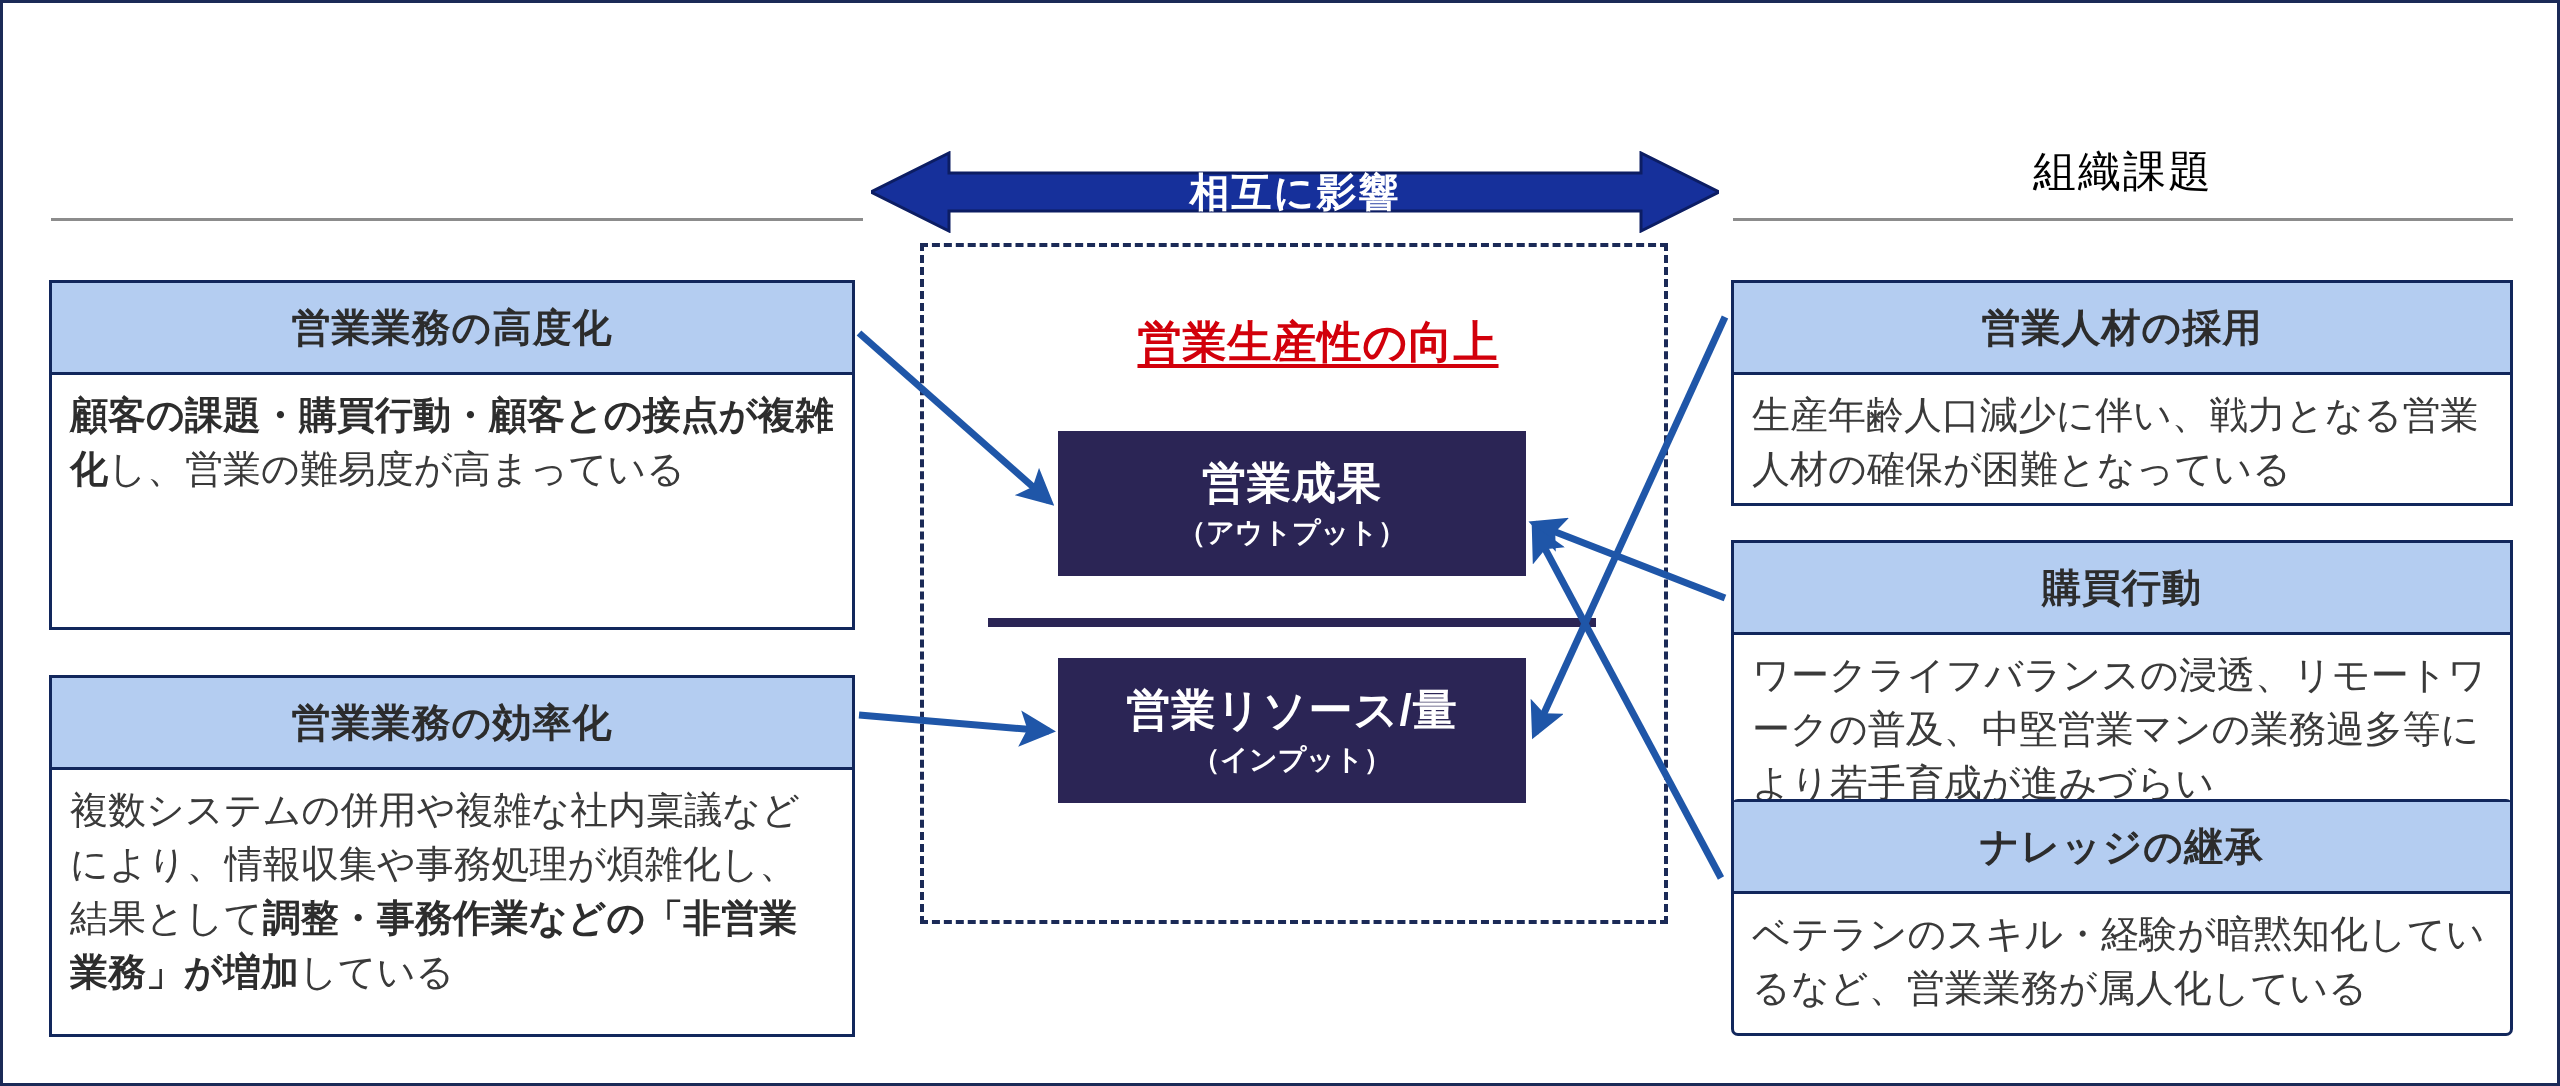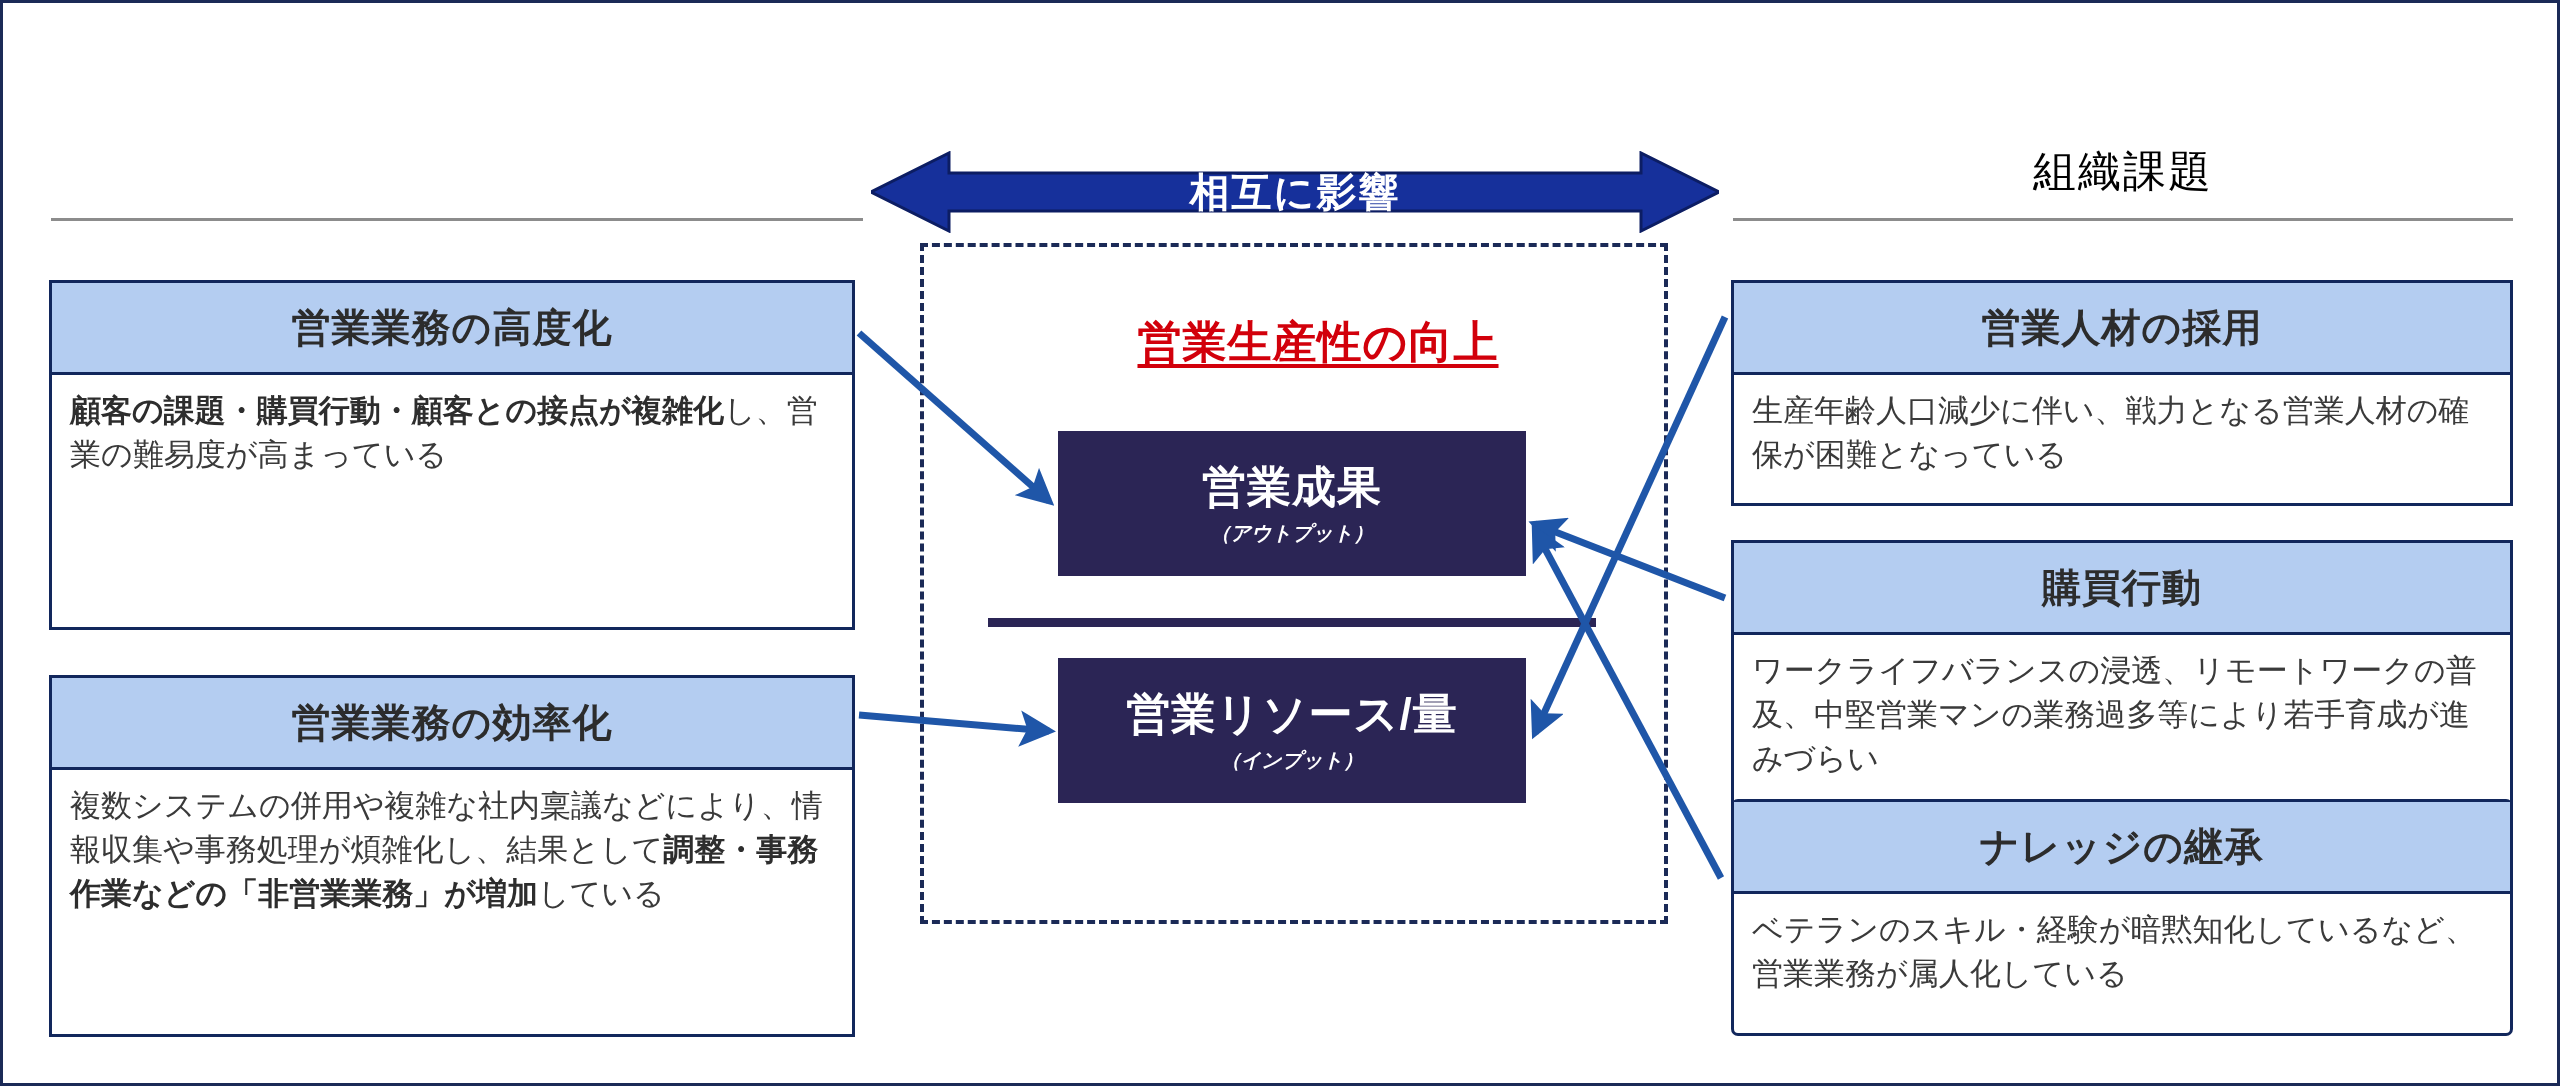--- a/index.html
+++ b/index.html
@@ -51,21 +51,21 @@
     color:#2c2c2c;
     font-weight:bold;
     font-size:39px;
     letter-spacing:1px;
     height:92px;
   }
   .card-body{
     box-sizing:border-box;
     padding:14px 18px 10px 18px;
     color:#3a3a3a;
-    font-size:31px;
+    font-size:38px;
     line-height:1.42;
     letter-spacing:0px;
   }
   .card-body b{color:#2d2d2d;font-weight:bold;}
 
   
   #dashed-frame{
     position:absolute;
     box-sizing:border-box;
     border:4px dashed #1b2a57;
@@ -110,21 +110,21 @@
     box-sizing:border-box;
     background:#2b2555;
     color:#ffffff;
     display:flex;
     flex-direction:column;
     align-items:center;
     justify-content:center;
     text-align:center;
   }
   .dark-box .t1{font-size:44px;font-weight:bold;letter-spacing:1px;line-height:1.12;}
-  .dark-box .t2{font-size:20px;font-weight:bold;letter-spacing:0px;line-height:1.15;margin-top:10px;font-style:italic;}
+  .dark-box .t2{font-size:28px;font-weight:bold;letter-spacing:0px;line-height:1.15;margin-top:10px;}
 
   #centre-divider{
     position:absolute;
     background:#2b2555;
     height:9px;
   }
 
   
   #connectors{
     position:absolute;

